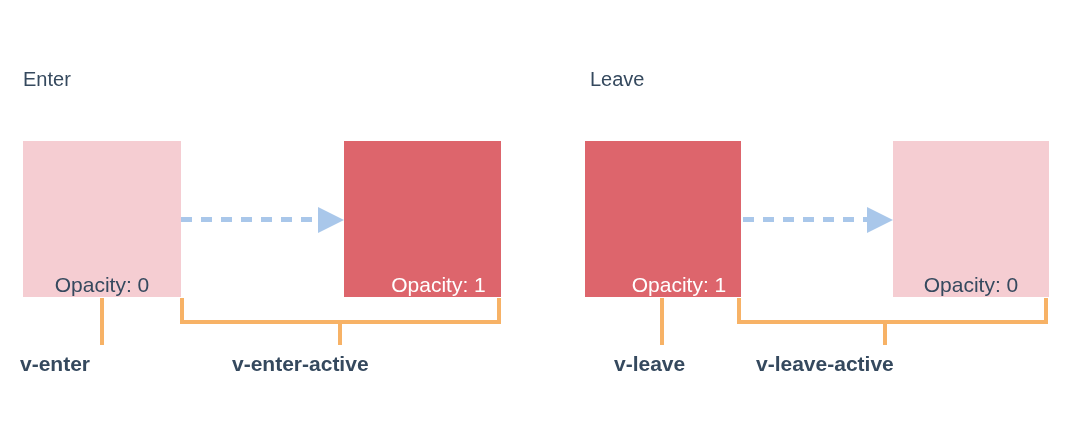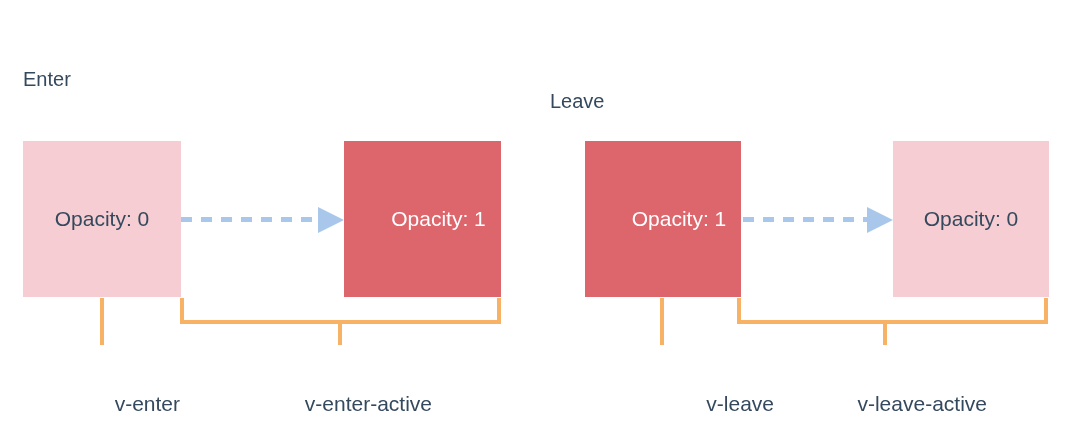--- a/index.html
+++ b/index.html
@@ -27,27 +27,27 @@
 
   .section-title {
     top: 64px;
     height: 30px;
     line-height: 30px;
     font-size: 20px;
     font-weight: normal;
     color: var(--navy-text);
   }
   .title-enter { left: 23px;  width: 478px; }
-  .title-leave { left: 550px; width: 464px; margin-top: 22px; }
+  .title-leave { left: 590px; width: 464px; }
 
   .box {
     top: 141px;
     height: 156px;
     display: flex;
-    align-items: center;
+    align-items: flex-end;
     justify-content: center;
     font-size: 21px;
   }
   .box-pink { background: var(--pink-box); color: var(--navy-text); }
   .box-red  { background: var(--red-box);  color: var(--white-text); padding-left: 32px; }
   .pos-enter-from { left: 23px;  width: 158px; }
   .pos-enter-to   { left: 344px; width: 157px; }
   .pos-leave-from { left: 585px; width: 156px; }
   .pos-leave-to   { left: 893px; width: 156px; }
 
@@ -99,30 +99,29 @@
     height: 23px;
     background: var(--orange-line);
   }
   .tick-enter { left: 338px; }
   .tick-leave { left: 883px; }
 
   .class-label {
     top: 350px;
     height: 28px;
     line-height: 28px;
-    text-align: right;
+    text-align: left;
     font-size: 21px;
-    font-weight: normal;
+    font-weight: bold;
     color: var(--navy-text);
-    margin-top: 40px;
   }
   .lbl-enter        { left: 20px;  width: 160px; }
   .lbl-enter-active { left: 232px; width: 200px; }
   .lbl-leave        { left: 614px; width: 160px; }
-  .lbl-leave-active { left: 787px; width: 200px; }
+  .lbl-leave-active { left: 756px; width: 200px; }
 </style>
 </head>
 <body>
 
 <div class="diagram">
 
   <div>
     <div class="section-title title-enter">Enter</div>
 
     <div class="box box-pink pos-enter-from">

